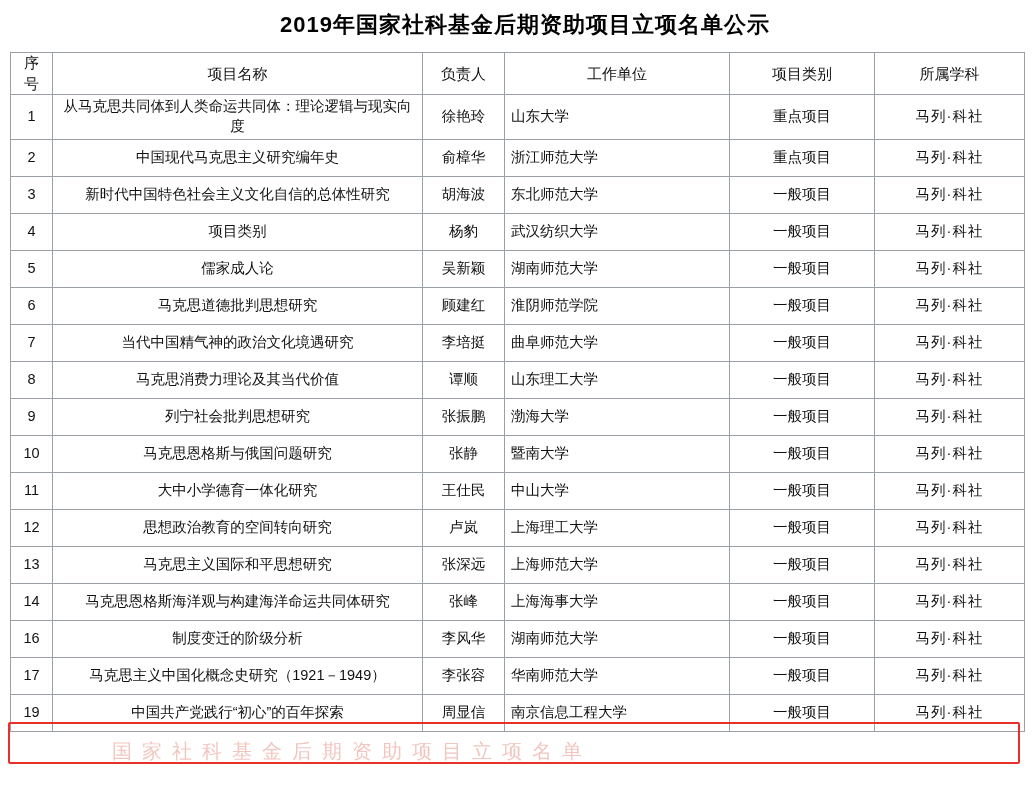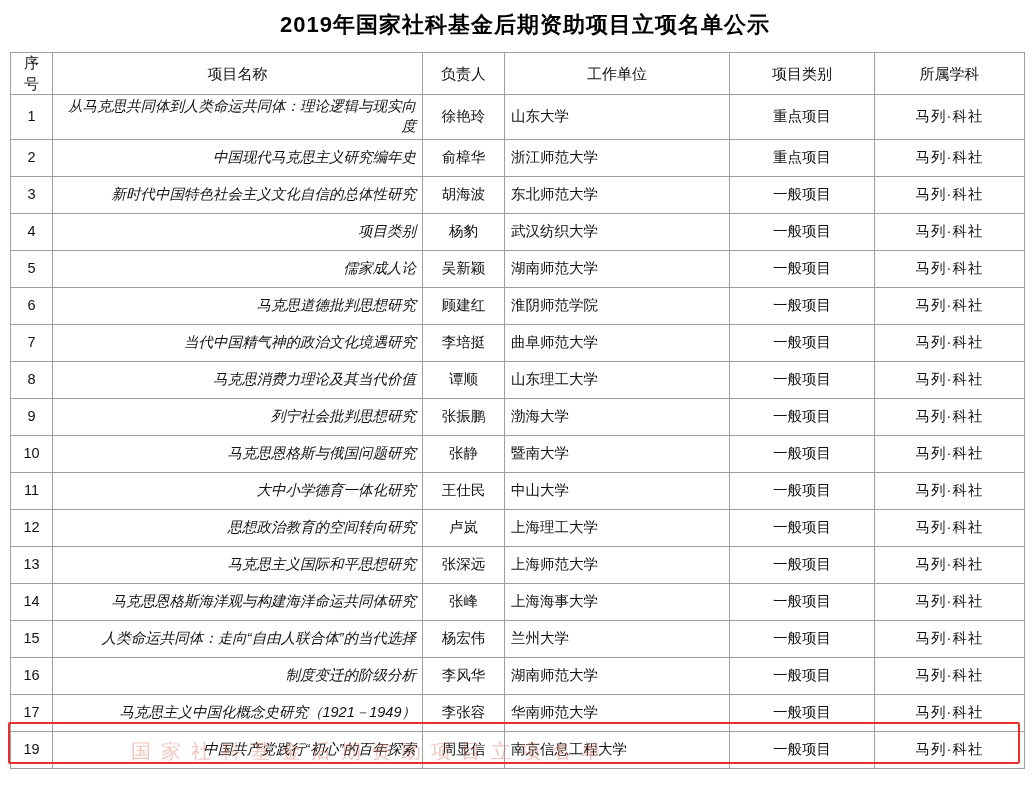--- a/index.html
+++ b/index.html
@@ -56,21 +56,21 @@
     height: 30px;
     font-weight: normal;
     text-align: center;
     background: #ffffff;
     font-size: 15px;
   }
   table.listing td {
     height: 36px;
   }
   td.seq { text-align: center; font-size: 14px; }
-  td.name { text-align: right; padding-left: 8px; font-style: italic; }
+  td.name { text-align: center; padding-left: 8px; }
   td.person { text-align: center; margin-left: 16px; }
   td.unit { text-align: left; padding-left: 8px; }
   td.type { text-align: center; }
   td.disc { text-align: center; letter-spacing: 1px; }
 
   tr.tall td { height: 44px; }
 
   
   .highlight-box {
     position: absolute;
@@ -80,21 +80,21 @@
     height: 42px;
     border: 2px solid #e8302a;
     border-radius: 2px;
     box-sizing: border-box;
     pointer-events: none;
   }
 
   
   .watermark {
     position: absolute;
-    left: 131px;
+    left: 112px;
     top: 738px;
     width: 820px;
     height: 30px;
     color: rgba(214, 90, 70, 0.35);
     font-size: 20px;
     letter-spacing: 10px;
     white-space: nowrap;
     overflow: hidden;
     pointer-events: none;
     font-family: "Liberation Serif", serif;
@@ -244,28 +244,20 @@
         </tr>
         <tr>
           <td class="seq">14</td>
           <td class="name">马克思恩格斯海洋观与构建海洋命运共同体研究</td>
           <td class="person">张峰</td>
           <td class="unit">上海海事大学</td>
           <td class="type">一般项目</td>
           <td class="disc">马列·科社</td>
         </tr>
         <tr>
-          <td class="seq">15</td>
-          <td class="name">人类命运共同体：走向“自由人联合体”的当代选择</td>
-          <td class="person">杨宏伟</td>
-          <td class="unit">兰州大学</td>
-          <td class="type">一般项目</td>
-          <td class="disc">马列·科社</td>
-        </tr>
-        <tr>
           <td class="seq">16</td>
           <td class="name">制度变迁的阶级分析</td>
           <td class="person">李风华</td>
           <td class="unit">湖南师范大学</td>
           <td class="type">一般项目</td>
           <td class="disc">马列·科社</td>
         </tr>
         <tr>
           <td class="seq">17</td>
           <td class="name">马克思主义中国化概念史研究（1921－1949）</td>

